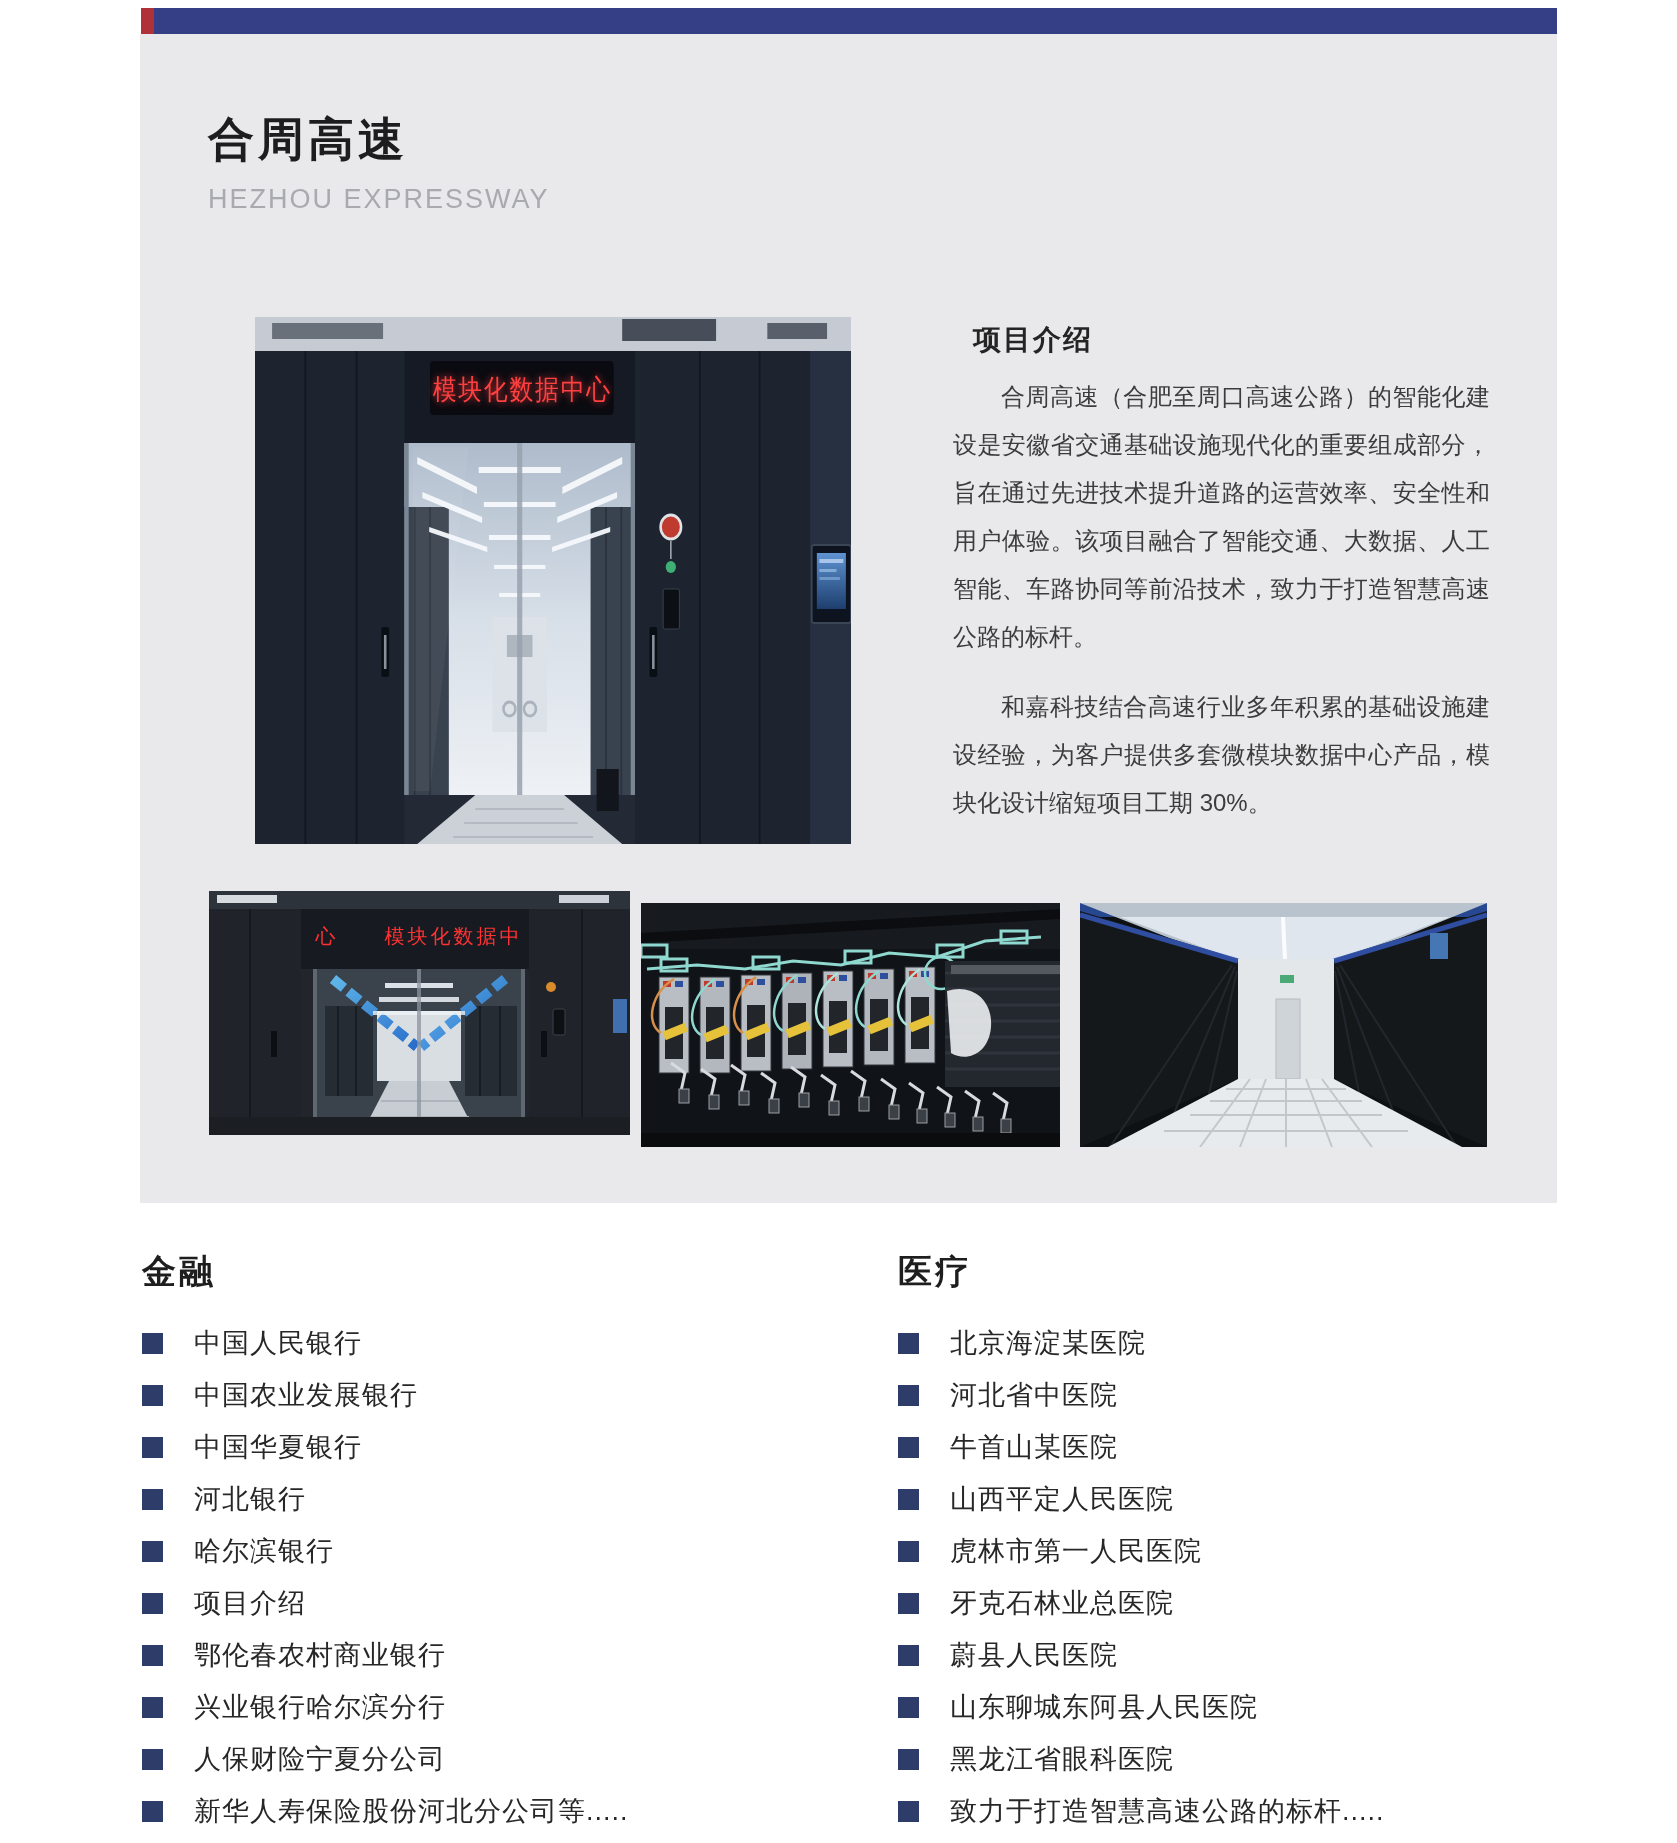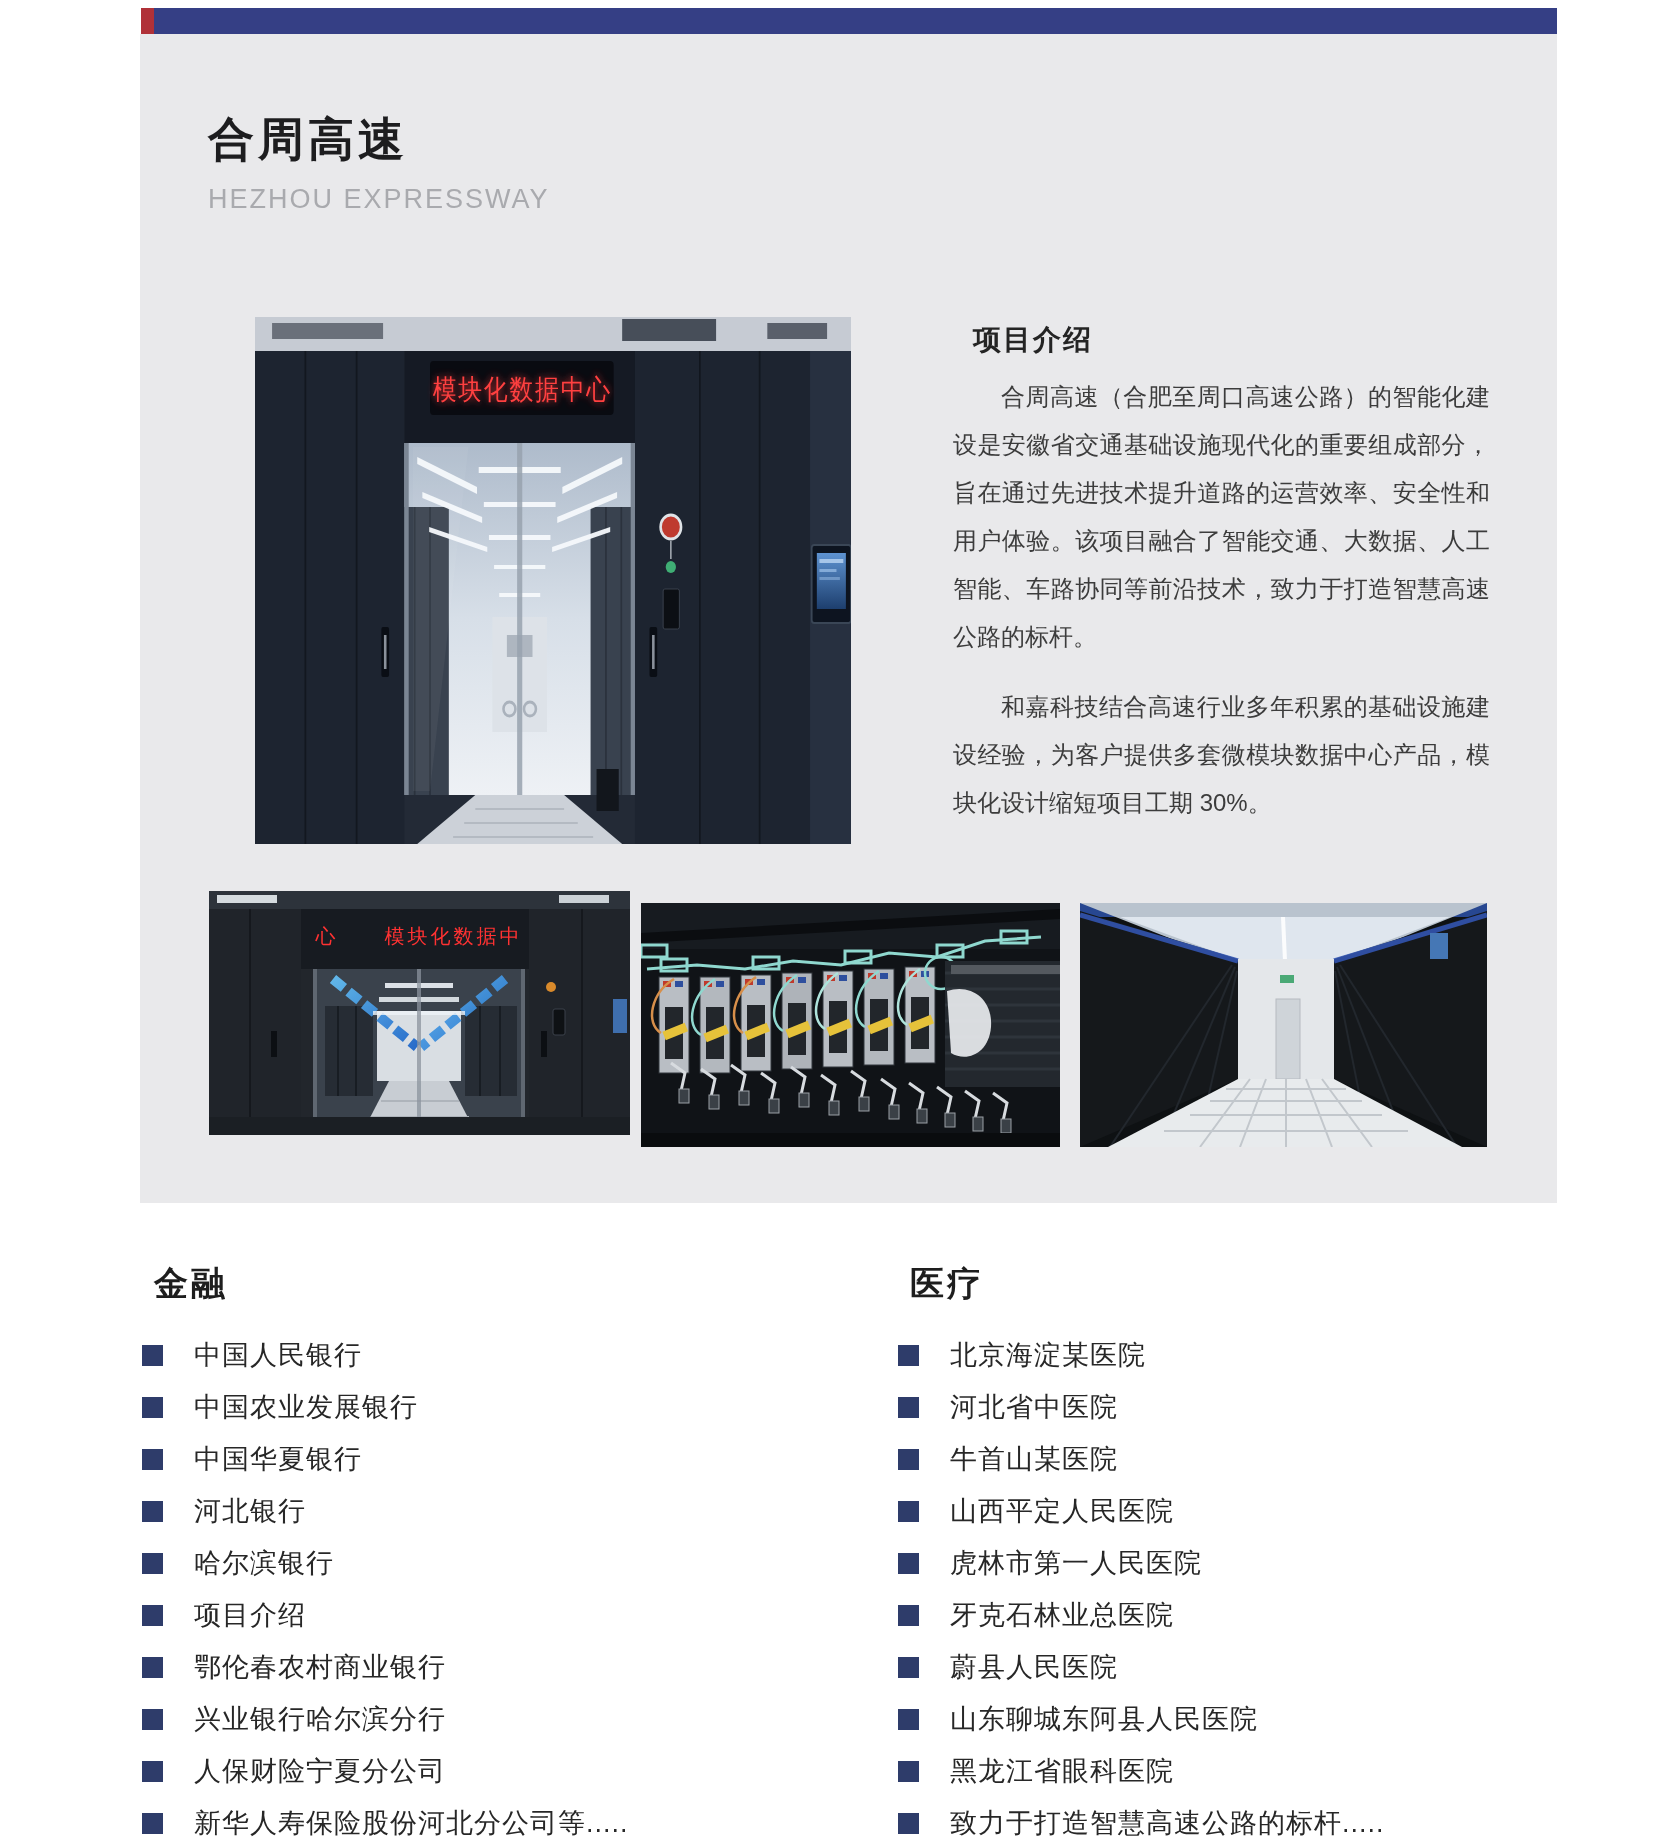--- a/index.html
+++ b/index.html
@@ -25,21 +25,21 @@
   .photo-3{left:940px;top:869px;width:407px;height:244px;}
   
   .intro{position:absolute;left:813px;top:287px;width:537px;}
   .intro-heading{margin:0 0 0 20px;font-size:28px;font-weight:bold;color:#242424;letter-spacing:2px;}
   .intro p{margin:14px 0 0 0;font-size:24px;line-height:48px;color:#3c3c3c;text-align:justify;text-indent:2em;}
   .intro p + p{margin-top:22px;}
   
   .section-col{position:absolute;top:1253px;}
   .section-col.finance{left:142px;}
   .section-col.medical{left:898px;}
-  .section-heading{margin:12px;font-size:34px;line-height:36px;font-weight:bold;color:#1e1e1e;letter-spacing:3px;}
+  .section-heading{margin:0;font-size:34px;line-height:36px;font-weight:bold;color:#1e1e1e;letter-spacing:3px;}
   .client-list{list-style:none;margin:43px 0 0 0;padding:0;}
   .client-list li{display:flex;align-items:center;height:22px;margin-bottom:30px;}
   .bullet{width:21px;height:21px;background:#2e3c6a;margin-right:31px;flex:none;}
   .client-label{font-size:27px;color:#272727;letter-spacing:1px;white-space:nowrap;}
 </style>
 </head>
 <body>
 
 <div class="top-bar">
   <div class="red-accent"></div>

